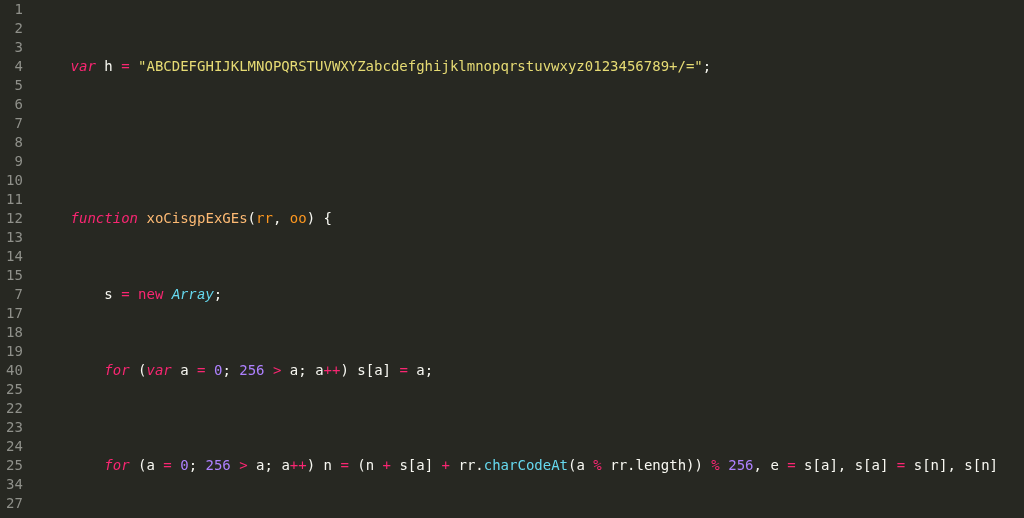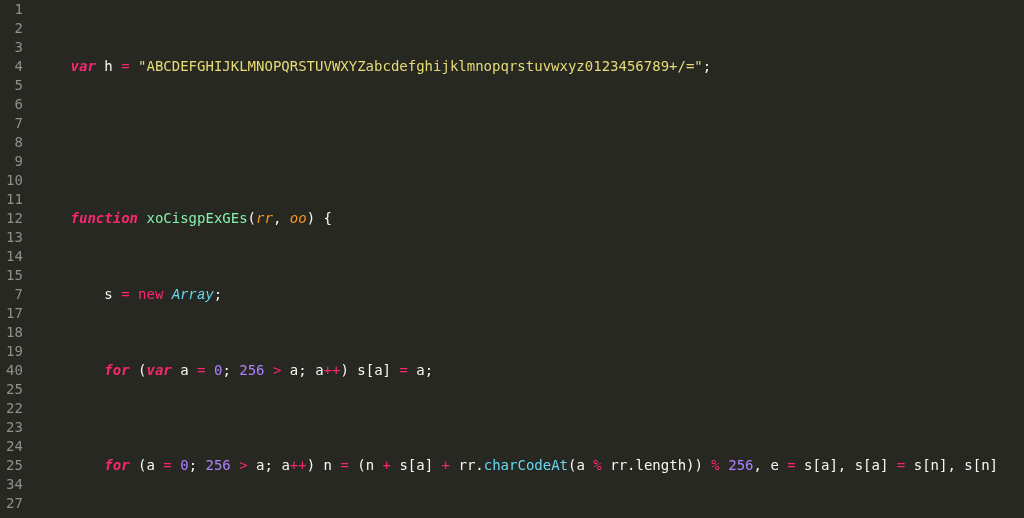--- a/index.html
+++ b/index.html
@@ -32,28 +32,28 @@
 .code {
   flex: 1 1 auto;
   color: #f8f8f2;
   white-space: pre;
   overflow: hidden;
   padding-left: 4px;
 }
 .code div.line {
   height: 19px;
 }
-.kw      { color: #f92672; font-style: italic; font-weight: bold; }  
+.kw      { color: #f92672; font-style: italic; }  
 .op      { color: #f92672; }                        
 .num     { color: #ae81ff; }                        
 .str     { color: #e6db74; }
-.fn      { color: #86efac; }                        
+.fn      { color: #fdba74; }                        
 .call    { color: #66d9ef; }                        
 .type    { color: #66d9ef; font-style: italic; font-family: Liberation Mono, monospace; }   
-.param   { color: #fd971f; font-style: italic; }   
+.param   { color: #fd971f; }   
 .ident   { color: #f8f8f2; }                        
 .punc    { color: #f8f8f2; }   
 </style>
 </head>
 <body>
 
 <div class="editor">
   <div class="gutter" id="gutter">
       <div>1</div>
       <div>2</div>

